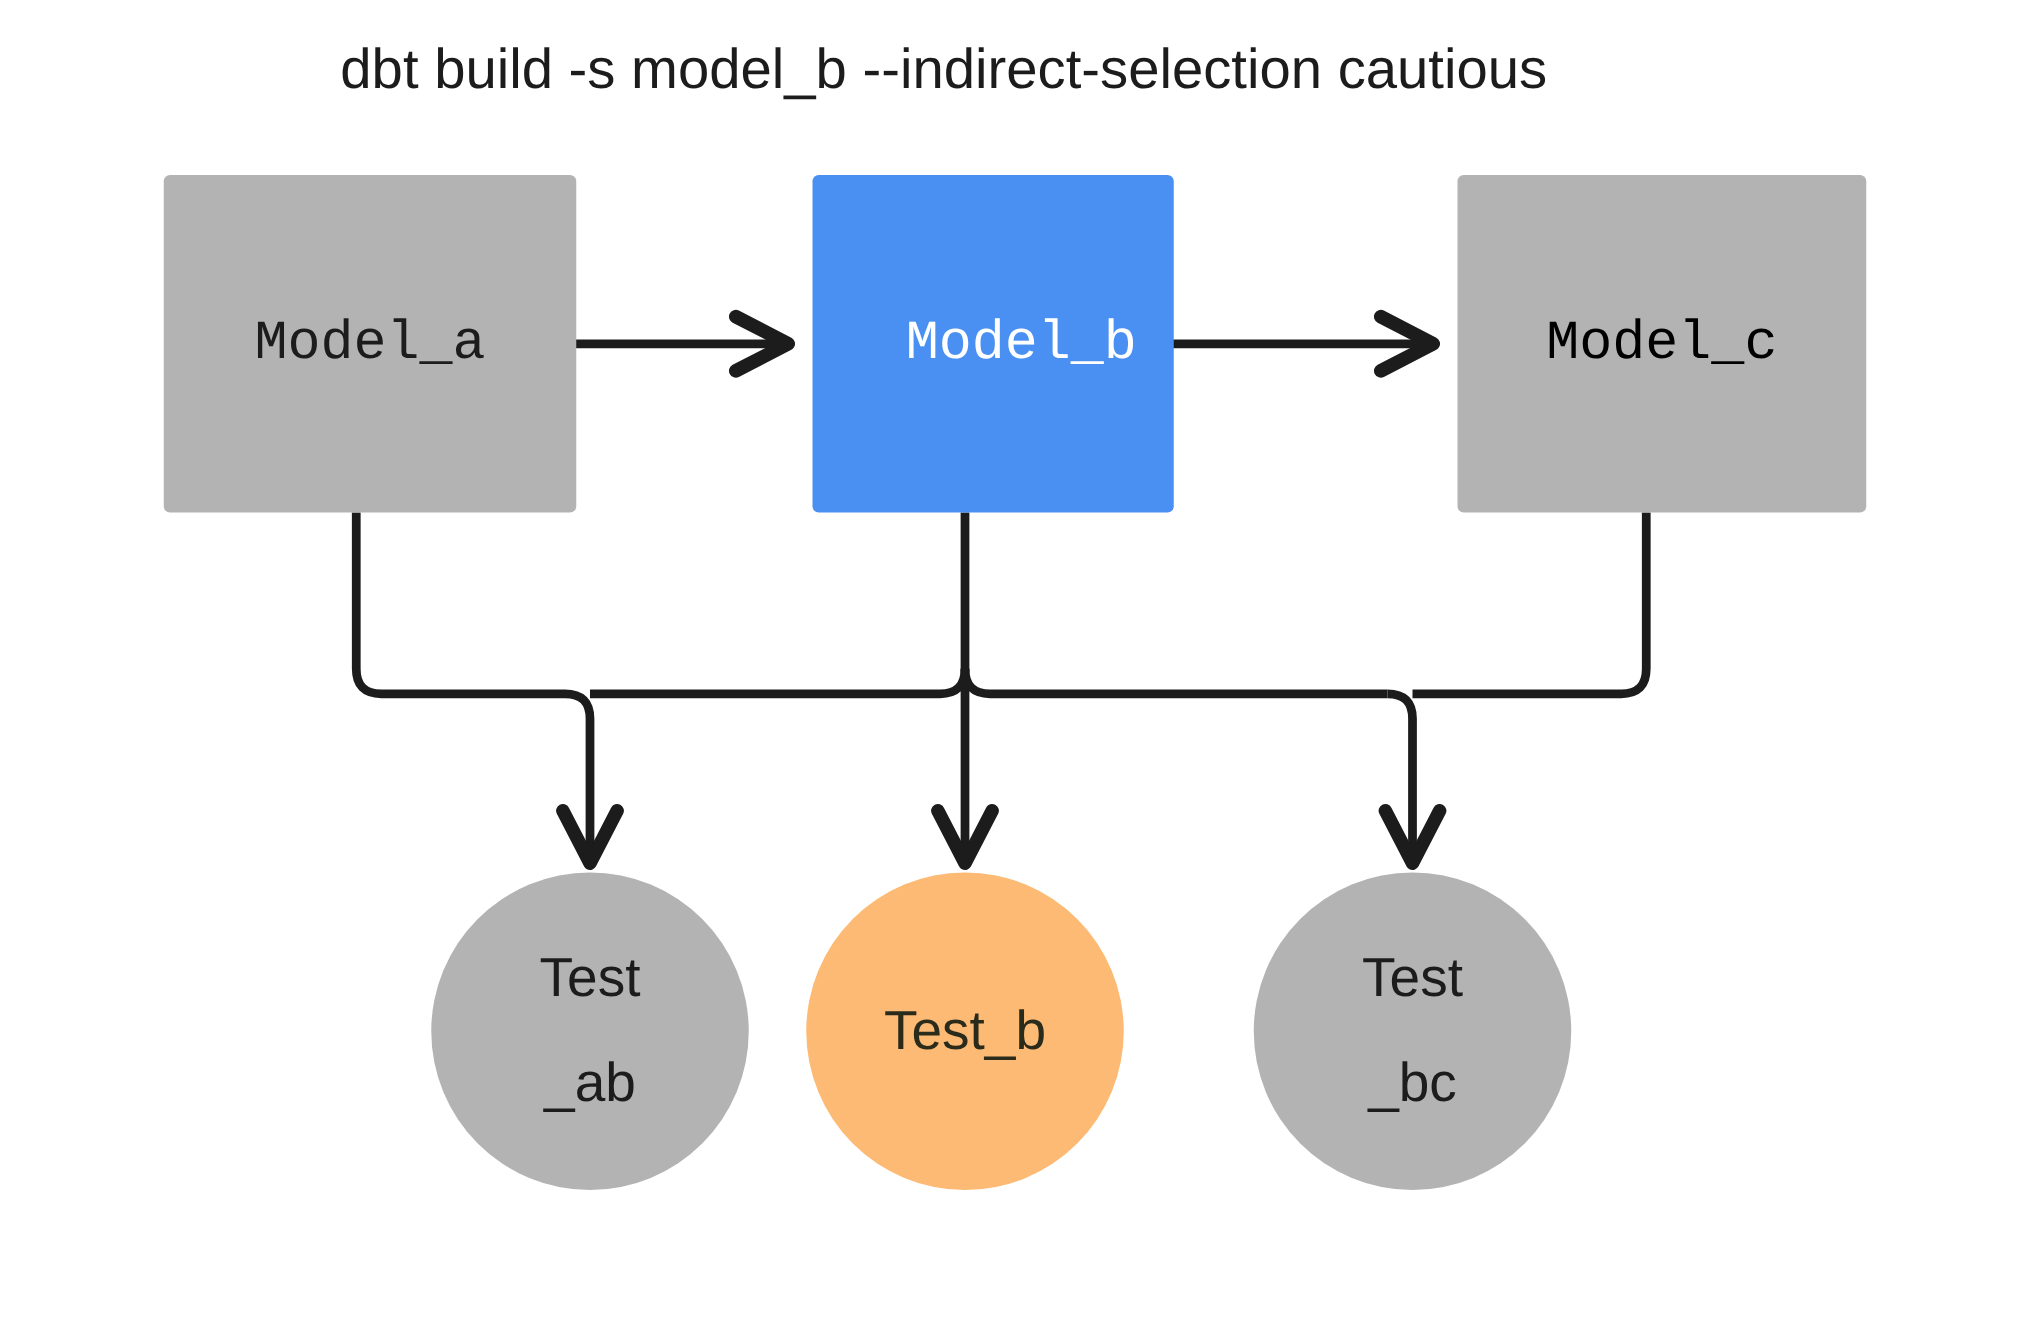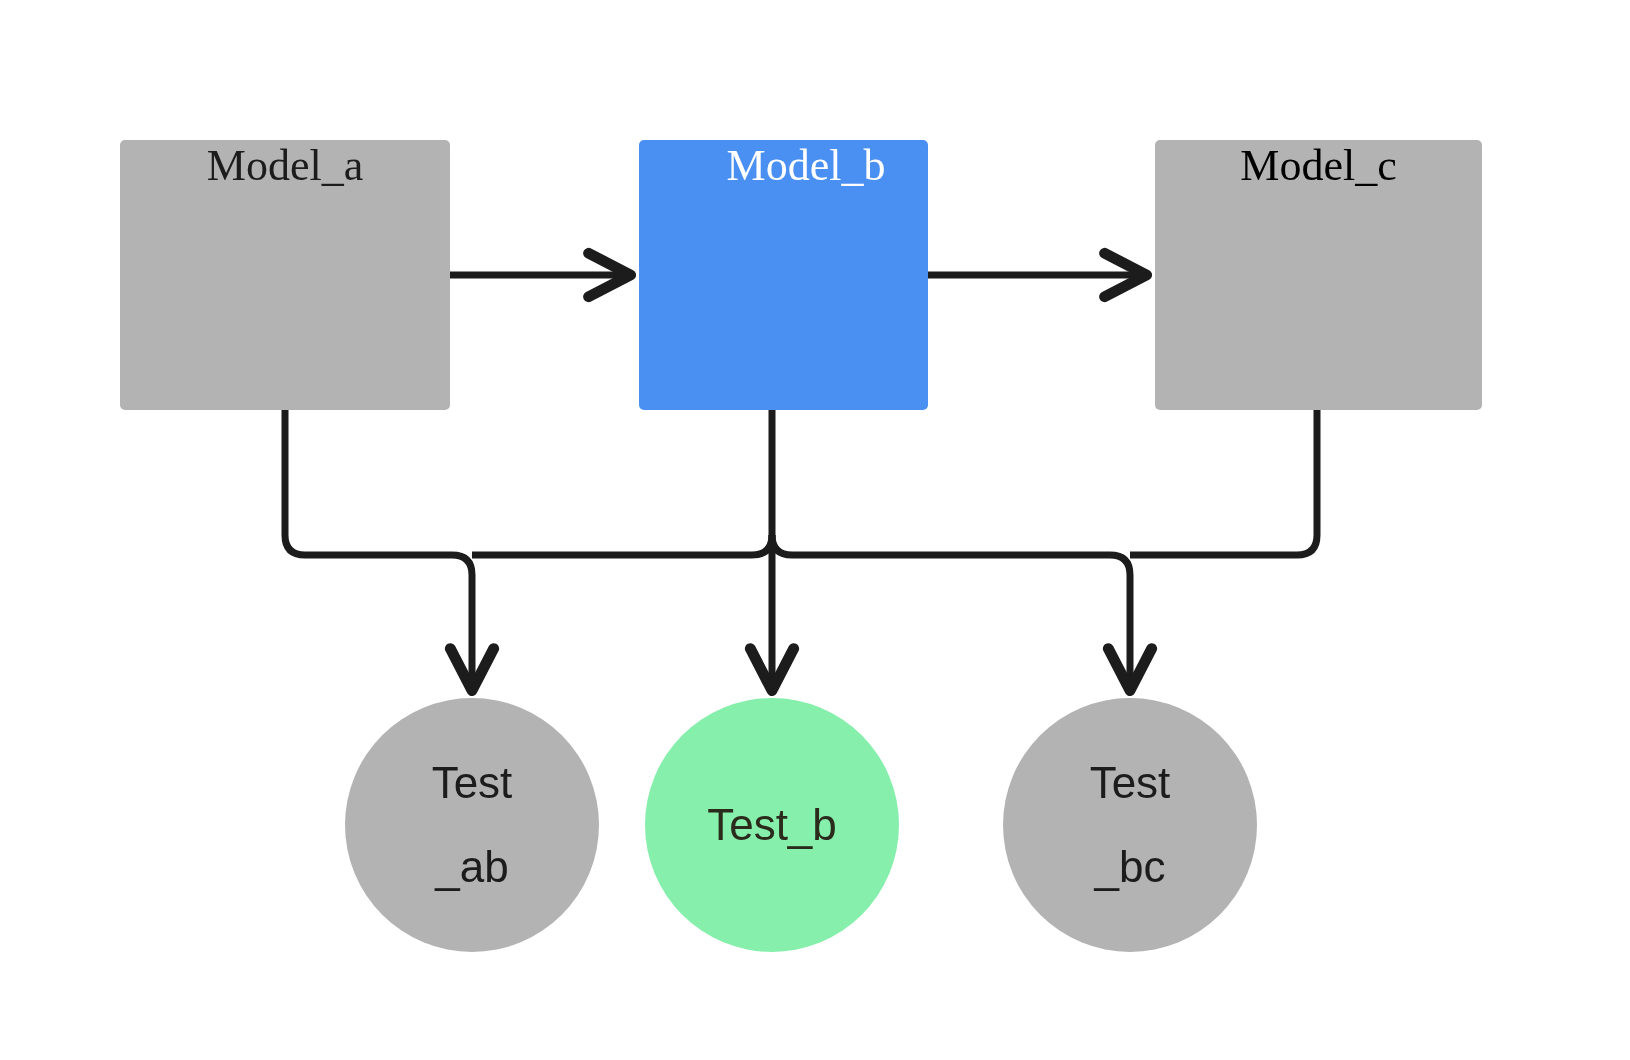--- a/index.html
+++ b/index.html
@@ -39,24 +39,26 @@
     line-height: 58px;
     color: #1c1c1c;
     font-family: "Liberation Sans", sans-serif;
     white-space: nowrap;
   }
   .node-box {
     position: absolute;
     box-sizing: border-box;
     border-radius: 5px;
     display: flex;
+    align-items: center;
     justify-content: center;
     font-size: 44px;
     line-height: 52px;
-    font-family: Liberation Serif, serif;
+    font-family: Liberation Mono, monospace;
+    margin-left: 11px;
   }
   .node-circle {
     position: absolute;
     box-sizing: border-box;
     border-radius: 50%;
     display: flex;
     flex-direction: column;
     align-items: center;
     justify-content: center;
     font-size: 44px;
@@ -66,20 +68,21 @@
   }
   .node-circle .line2 {
     display: block;
   }
 </style>
 </head>
 <body>
 
 <div id="canvas">
 
+  <div class="diagram-title">dbt build -s model_b --indirect-selection cautious</div>
 
   <svg id="edges" width="1630" height="1060" viewBox="0 0 1630 1060" xmlns="http://www.w3.org/2000/svg">
     <defs>
       <marker id="arrowhead" markerWidth="10" markerHeight="10" refX="8.4" refY="4" orient="auto" markerUnits="strokeWidth">
         <path d="M 2.2,0.9 L 8.2,4 L 2.2,7.1" fill="none" stroke="#1c1c1c" stroke-width="1.55" stroke-linecap="round" stroke-linejoin="round"></path>
       </marker>
     </defs>
 
     <g fill="none" stroke="#1c1c1c" stroke-width="7" stroke-linecap="butt" stroke-linejoin="round">
 
@@ -113,21 +116,21 @@
 
   <div class="node-box" style="left:1155px; top:140px; width:327px; height:270px; background:#b3b3b3; color:#000000;">
     <span>Model_c</span>
   </div>
 
   <div class="node-circle" style="left:345px; top:698px; width:254px; height:254px; background:#b3b3b3; color:#1c1c1c;">
     <span class="line1">Test</span>
     <span class="line2">_ab</span>
   </div>
 
-  <div class="node-circle" style="left:645px; top:698px; width:254px; height:254px; background:#86efac; color:#2b2b1c;">
+  <div class="node-circle" style="left:645px; top:698px; width:254px; height:254px; background:#fdba74; color:#2b2b1c;">
     <span class="line1">Test_b</span>
   </div>
 
   <div class="node-circle" style="left:1003px; top:698px; width:254px; height:254px; background:#b3b3b3; color:#1c1c1c;">
     <span class="line1">Test</span>
     <span class="line2">_bc</span>
   </div>
 
 </div>
 

